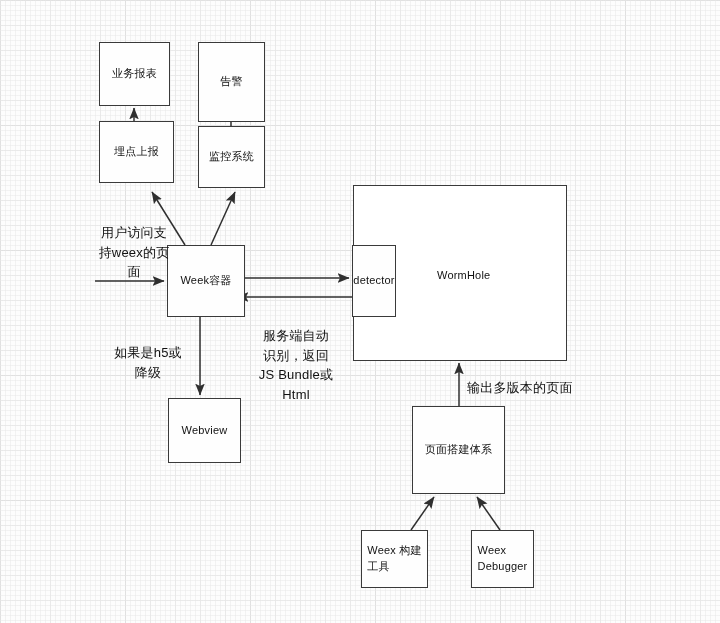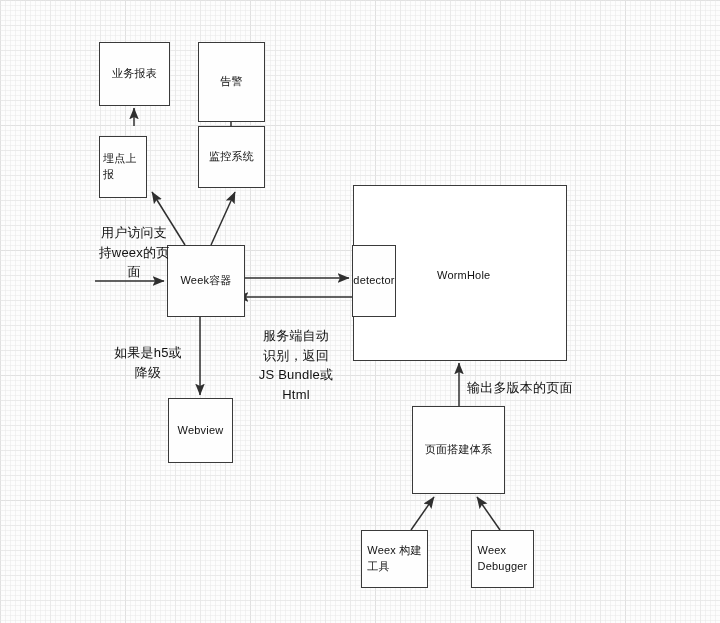--- a/index.html
+++ b/index.html
@@ -125,33 +125,33 @@
   </svg>
 
   <div class="node" style="left:99px; top:42px; width:71px; height:64px;">
     <span class="node-label">业务报表</span>
   </div>
 
   <div class="node" style="left:198px; top:42px; width:67px; height:80px;">
     <span class="node-label">告警</span>
   </div>
 
-  <div class="node" style="left:99px; top:136px; width:48px; height:62px;">
+  <div class="node" style="left:99px; top:121px; width:75px; height:62px;">
     <span class="node-label">埋点上报</span>
   </div>
 
   <div class="node" style="left:198px; top:126px; width:67px; height:62px;">
     <span class="node-label">监控系统</span>
   </div>
 
   <div class="node" style="left:167px; top:245px; width:78px; height:72px;">
     <span class="node-label">Week容器</span>
   </div>
 
-  <div class="node" style="left:168px; top:398px; width:65px; height:65px;">
+  <div class="node" style="left:168px; top:398px; width:73px; height:65px;">
     <span class="node-label">Webview</span>
   </div>
 
   <div class="node big-container" style="left:353px; top:185px; width:214px; height:176px;">
     <span class="node-label">WormHole</span>
   </div>
 
   <div class="node" style="left:352px; top:245px; width:44px; height:72px;">
     <span class="node-label">detector</span>
   </div>

